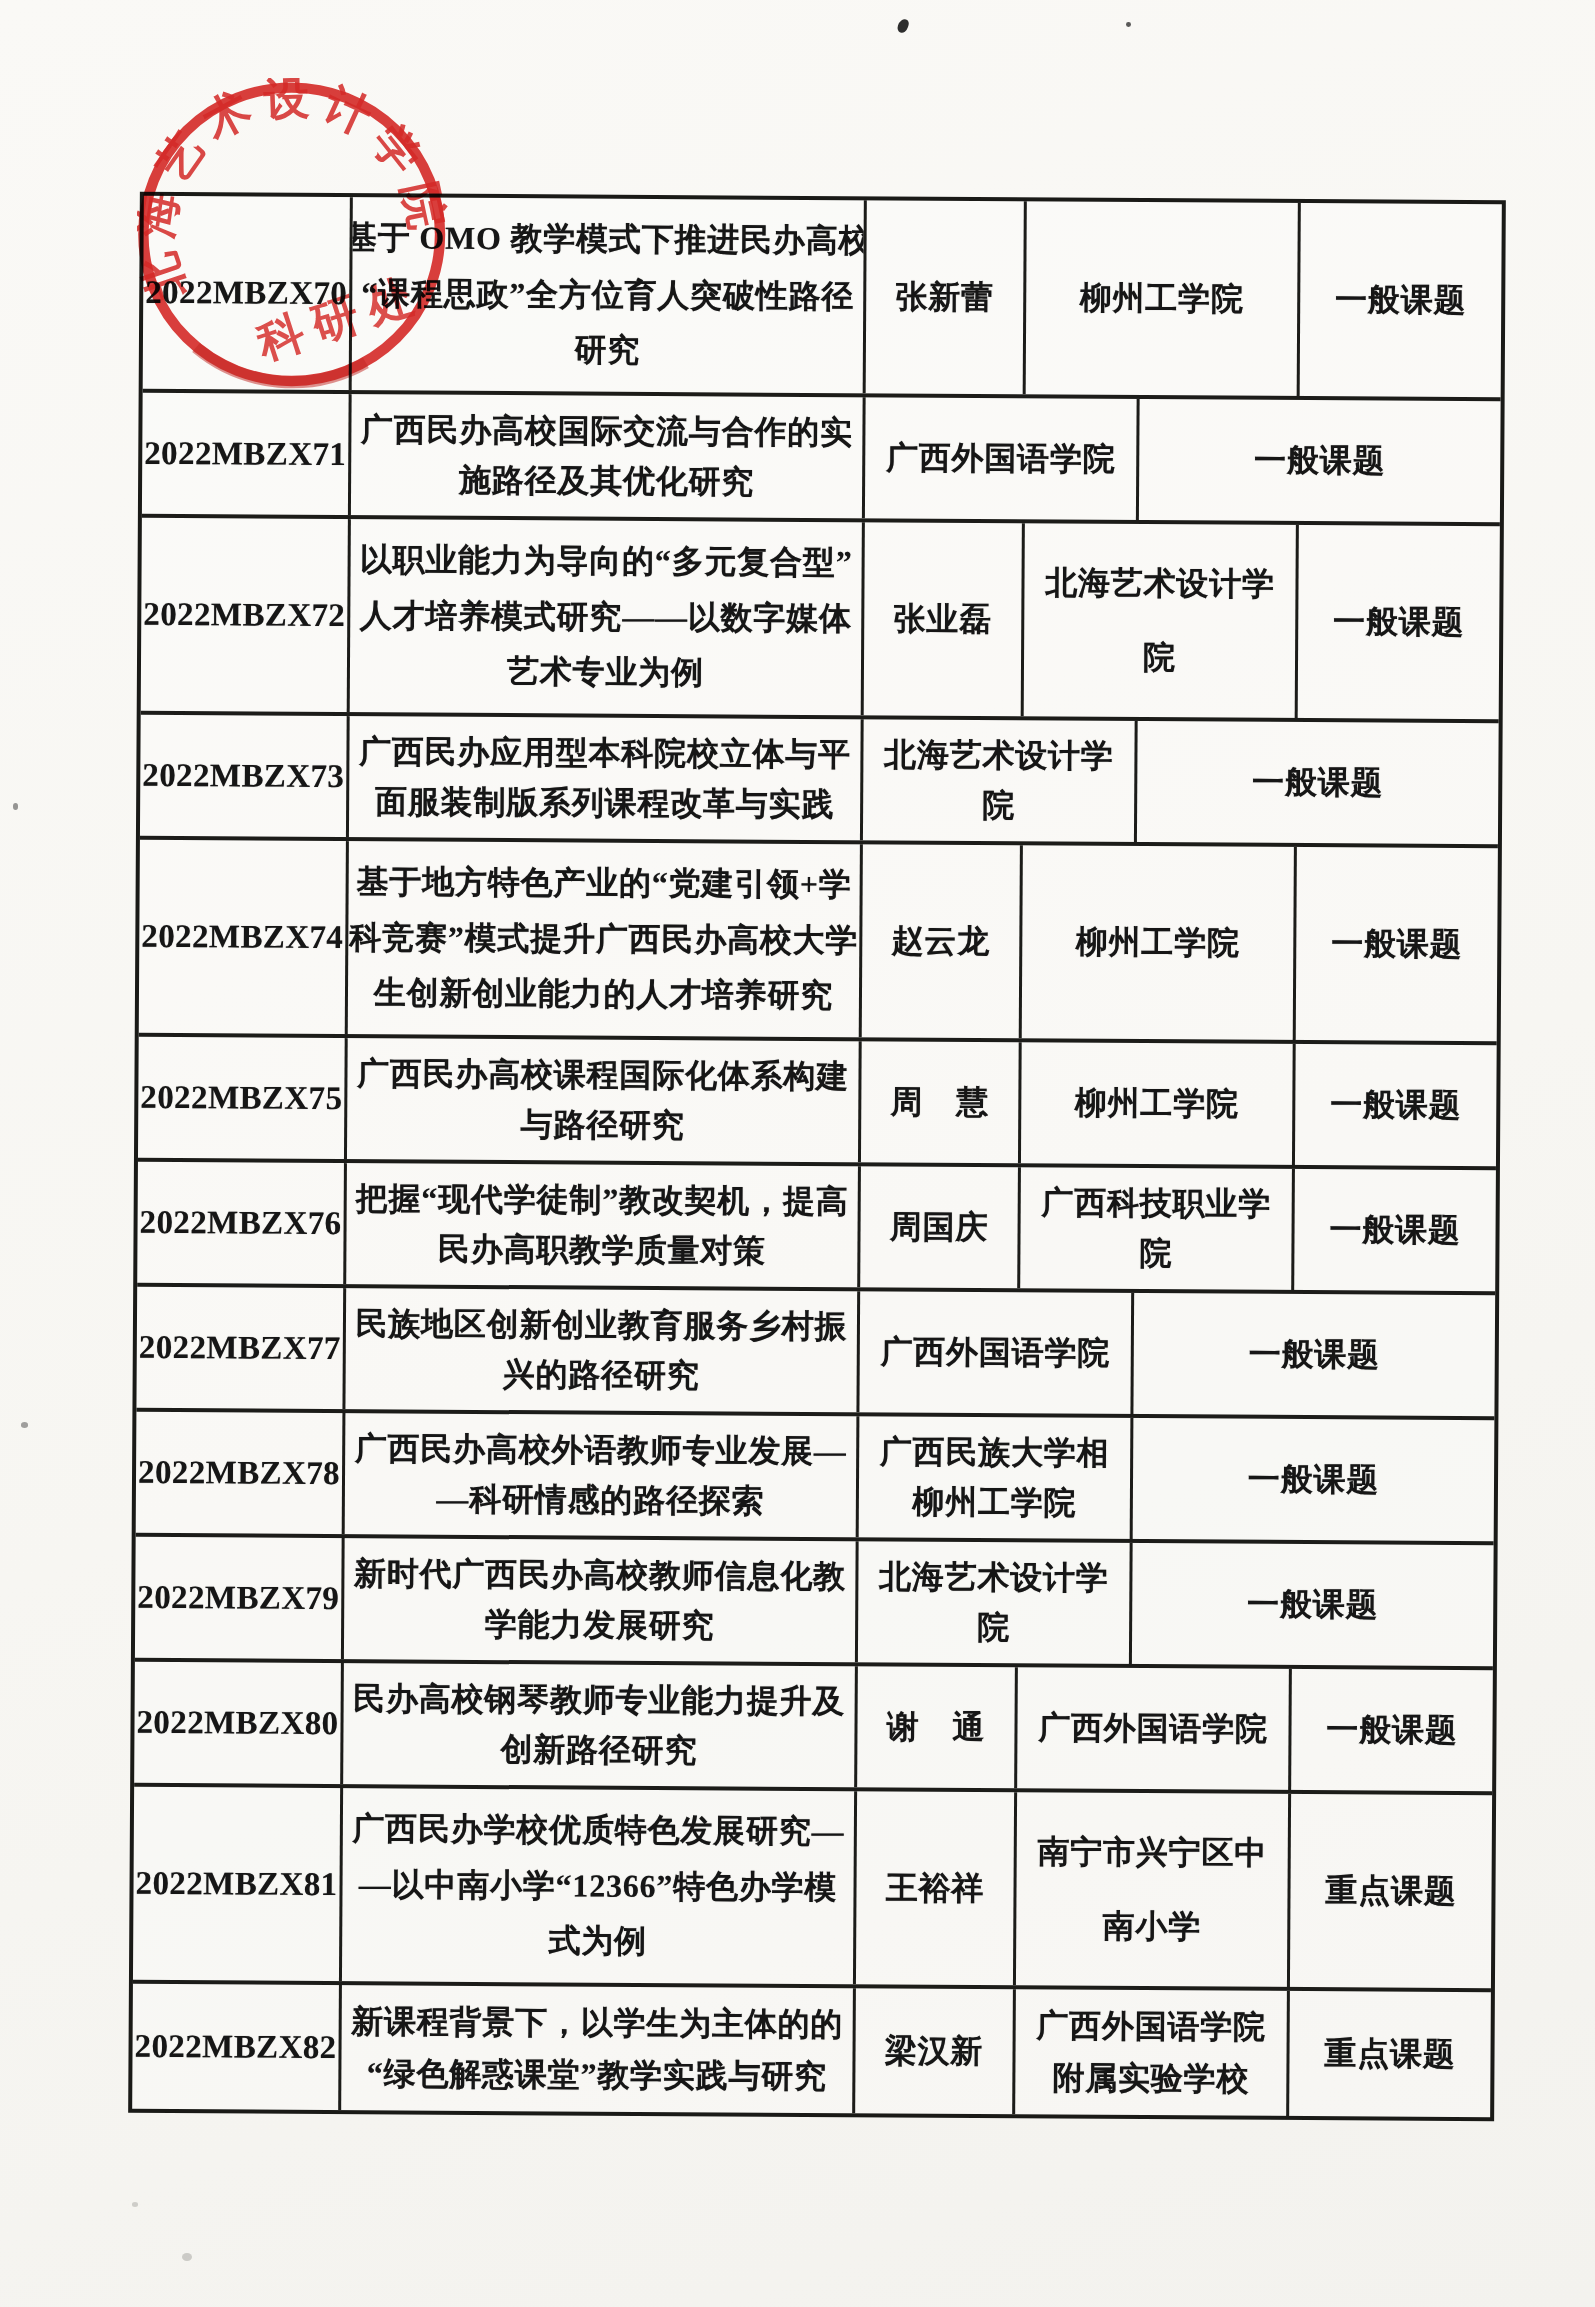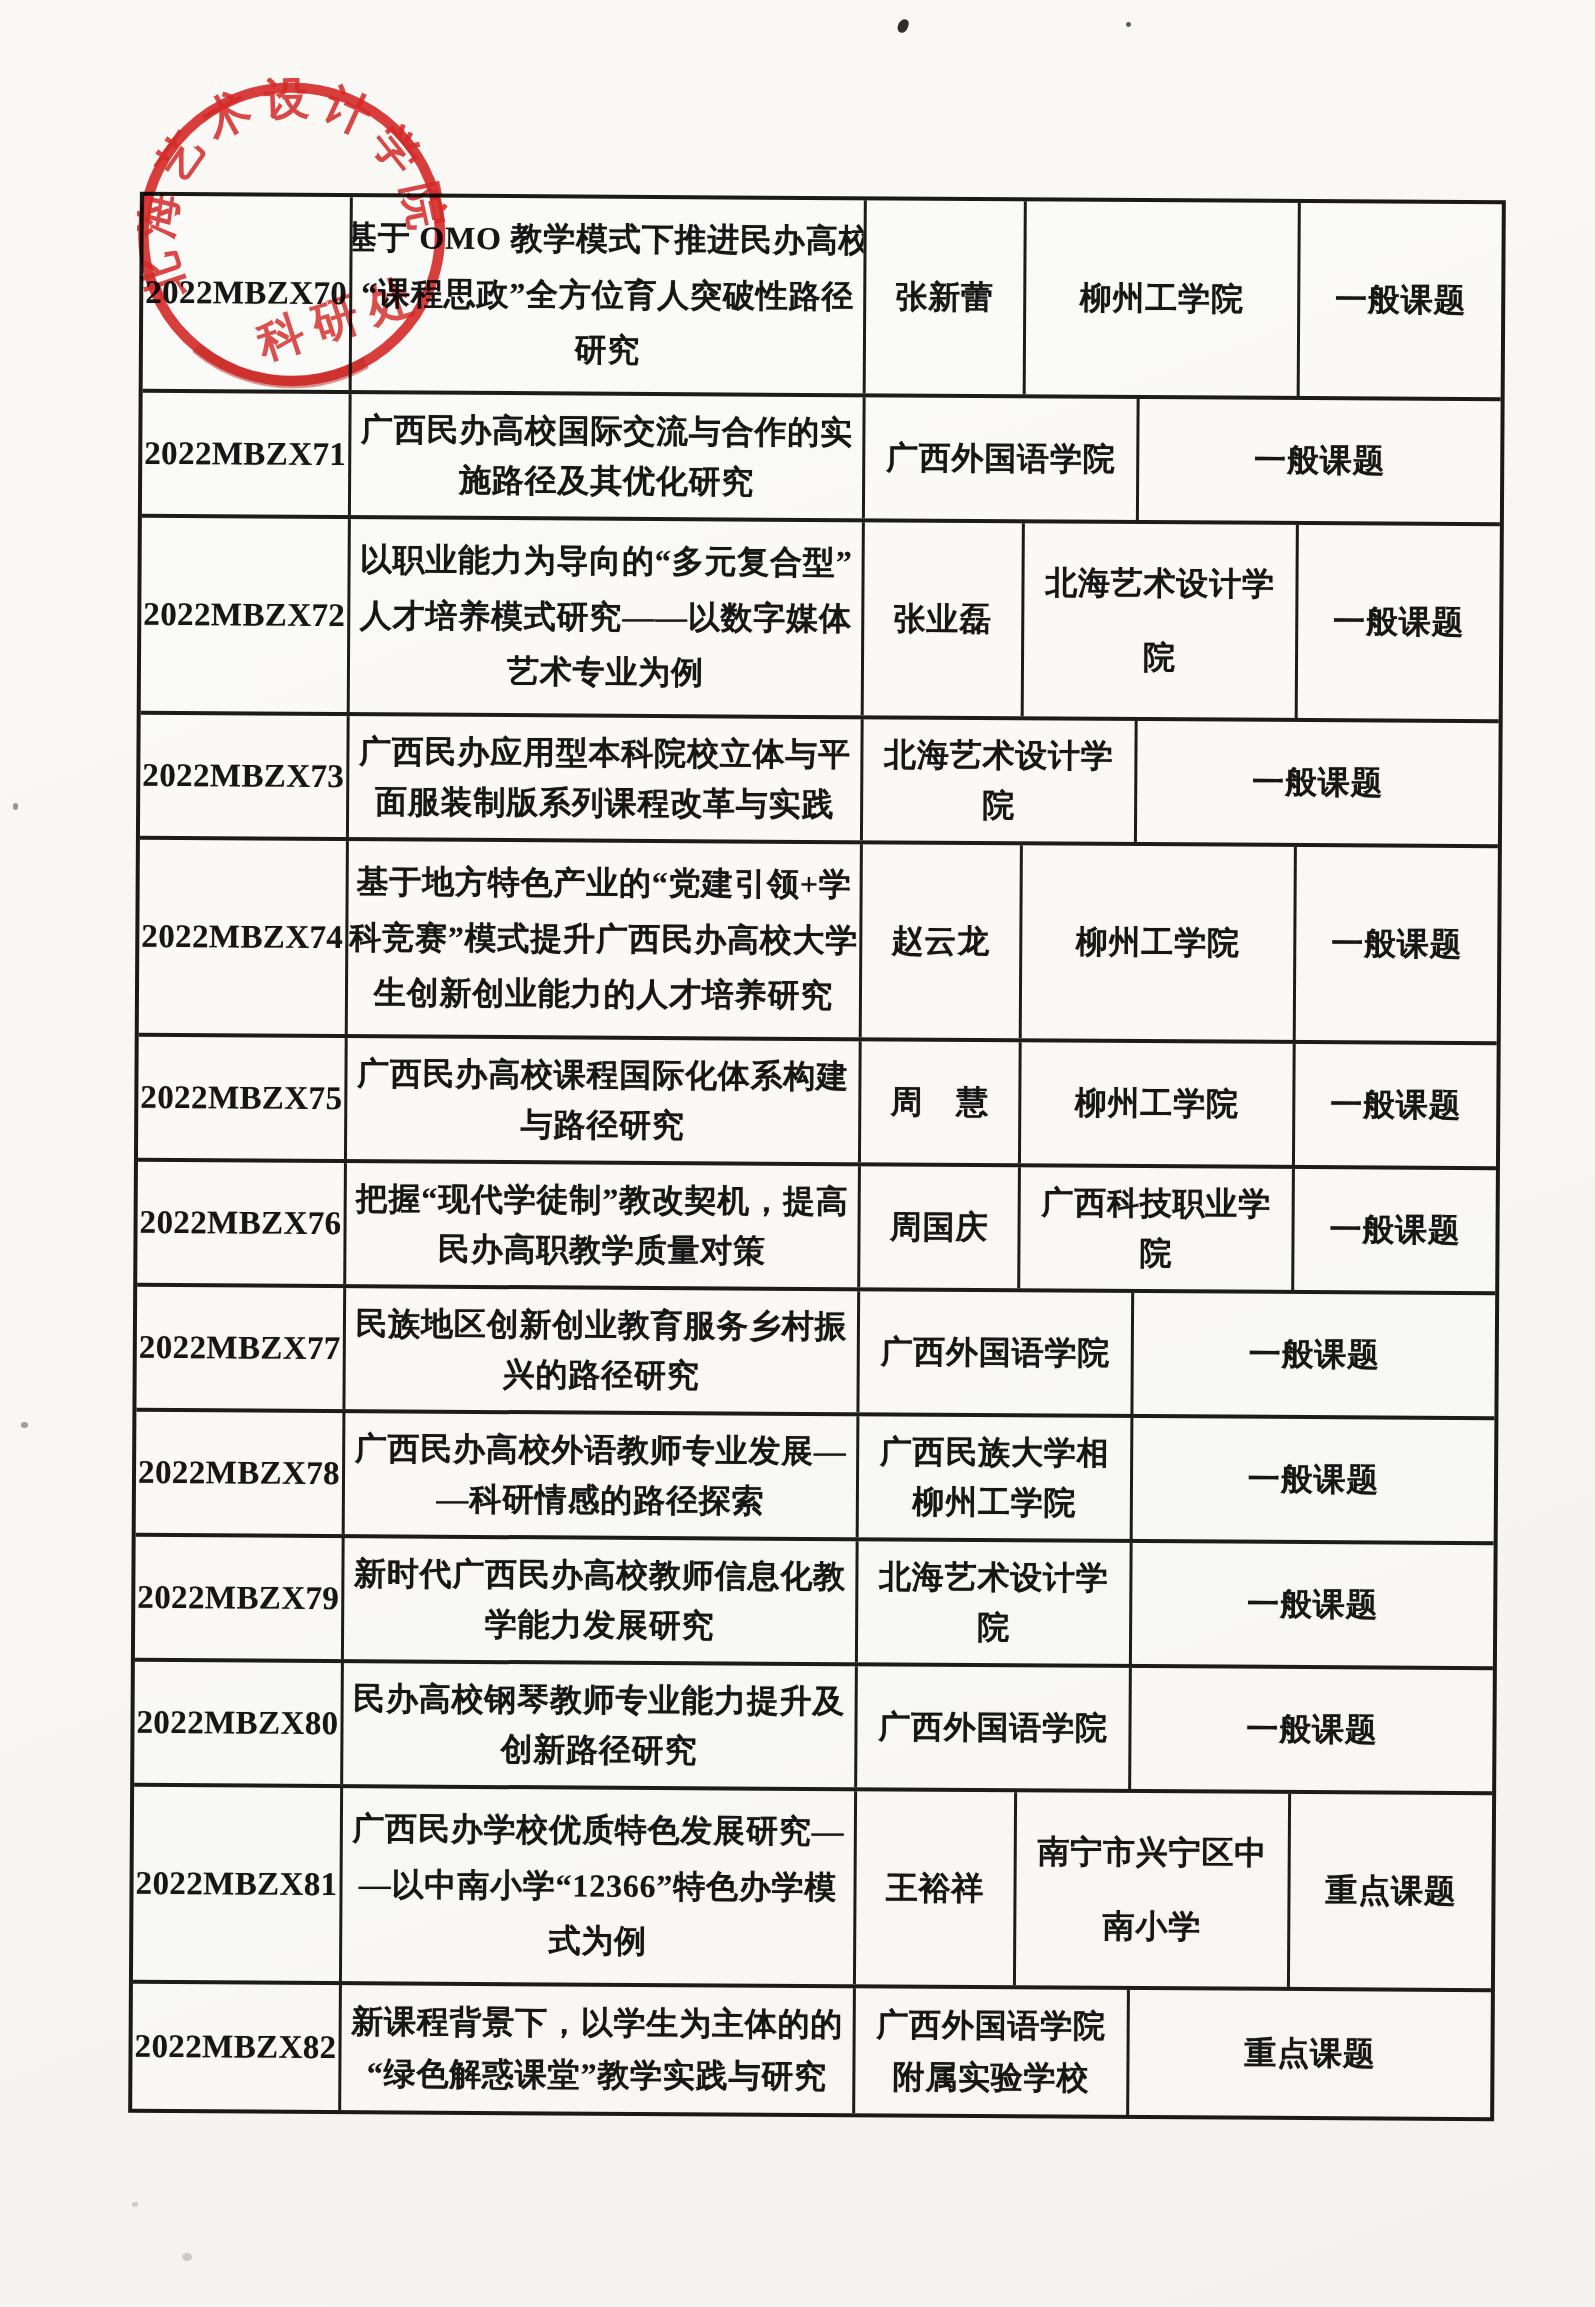--- a/index.html
+++ b/index.html
@@ -233,20 +233,23 @@
         </div>
       </div>
       <div class="trow short">
         <div class="cell c-id">
           <div class="line">2022MBZX80</div>
         </div>
         <div class="cell c-title">
           <div class="line">民办高校钢琴教师专业能力提升及</div>
           <div class="line">创新路径研究</div>
         </div>
+        <div class="cell c-leader">
+          <div class="line">谢　通</div>
+        </div>
         <div class="cell c-org">
           <div class="line">广西外国语学院</div>
         </div>
         <div class="cell c-cat">
           <div class="line">一般课题</div>
         </div>
       </div>
       <div class="trow tall">
         <div class="cell c-id">
           <div class="line">2022MBZX81</div>
@@ -267,20 +270,23 @@
           <div class="line">重点课题</div>
         </div>
       </div>
       <div class="trow short">
         <div class="cell c-id">
           <div class="line">2022MBZX82</div>
         </div>
         <div class="cell c-title">
           <div class="line">新课程背景下，以学生为主体的的</div>
           <div class="line">“绿色解惑课堂”教学实践与研究</div>
+        </div>
+        <div class="cell c-leader">
+          <div class="line">梁汉新</div>
         </div>
         <div class="cell c-org">
           <div class="line">广西外国语学院</div>
           <div class="line">附属实验学校</div>
         </div>
         <div class="cell c-cat">
           <div class="line">重点课题</div>
         </div>
       </div>
     </div>

